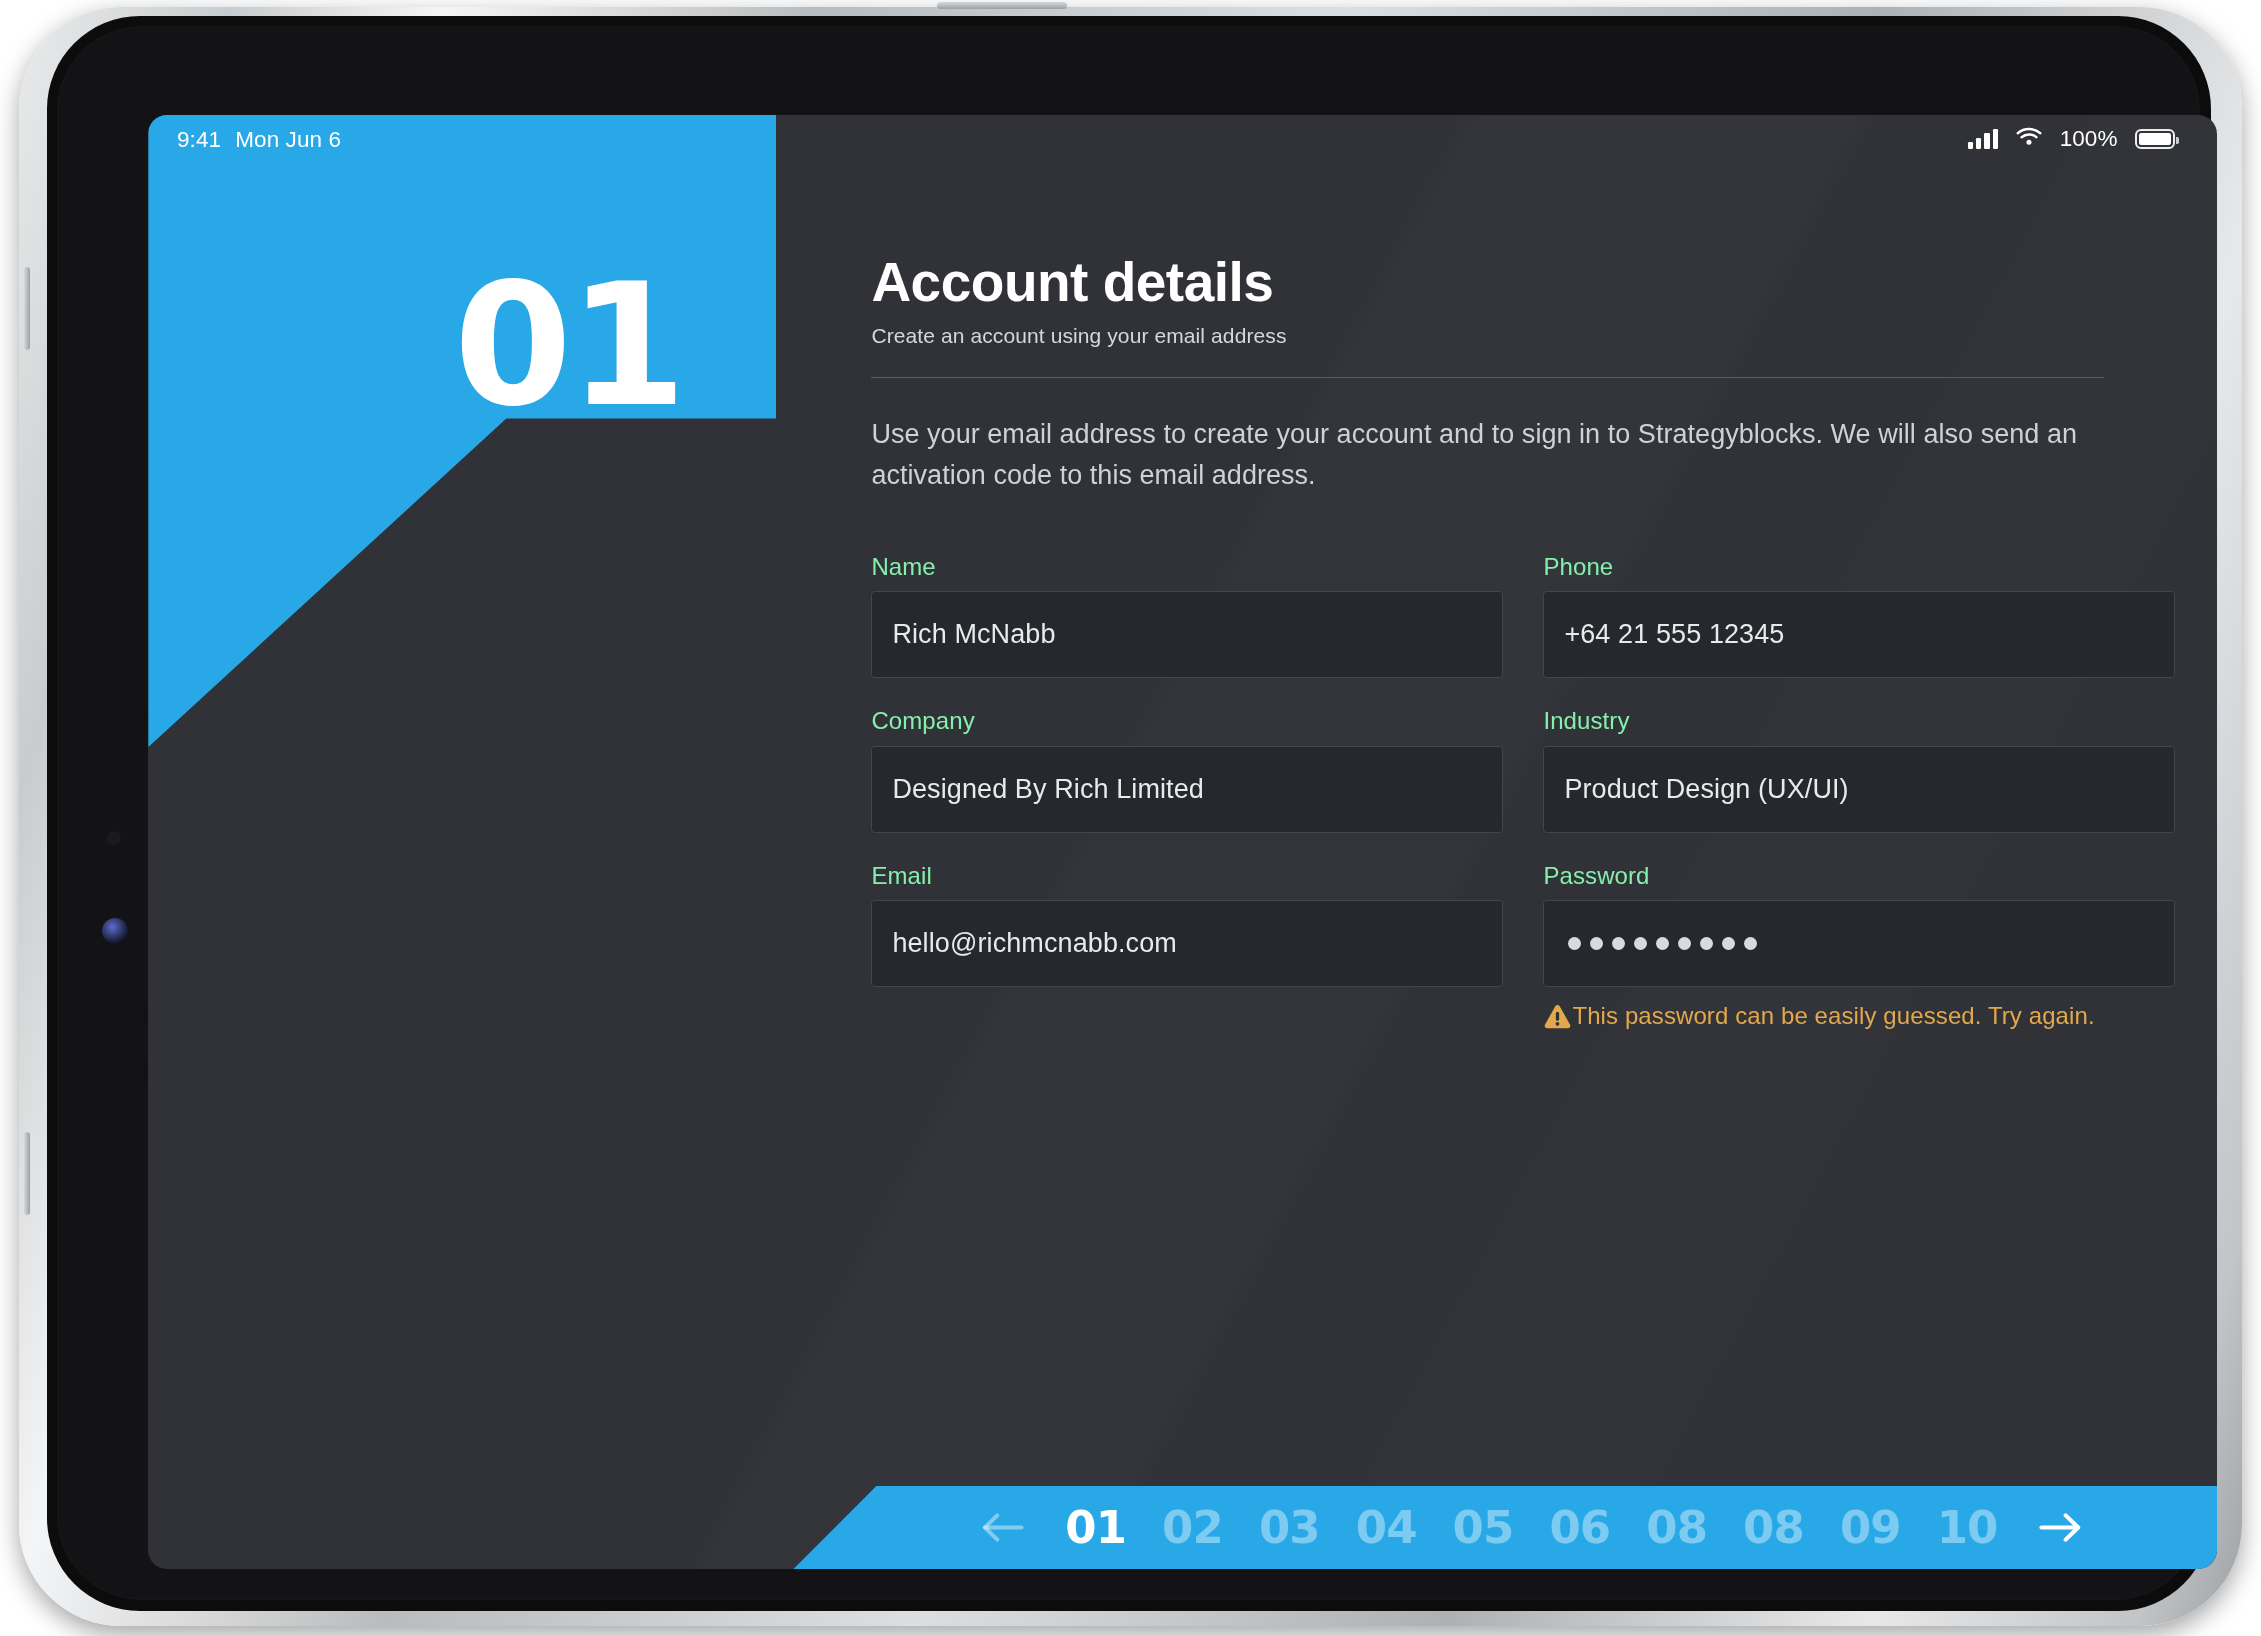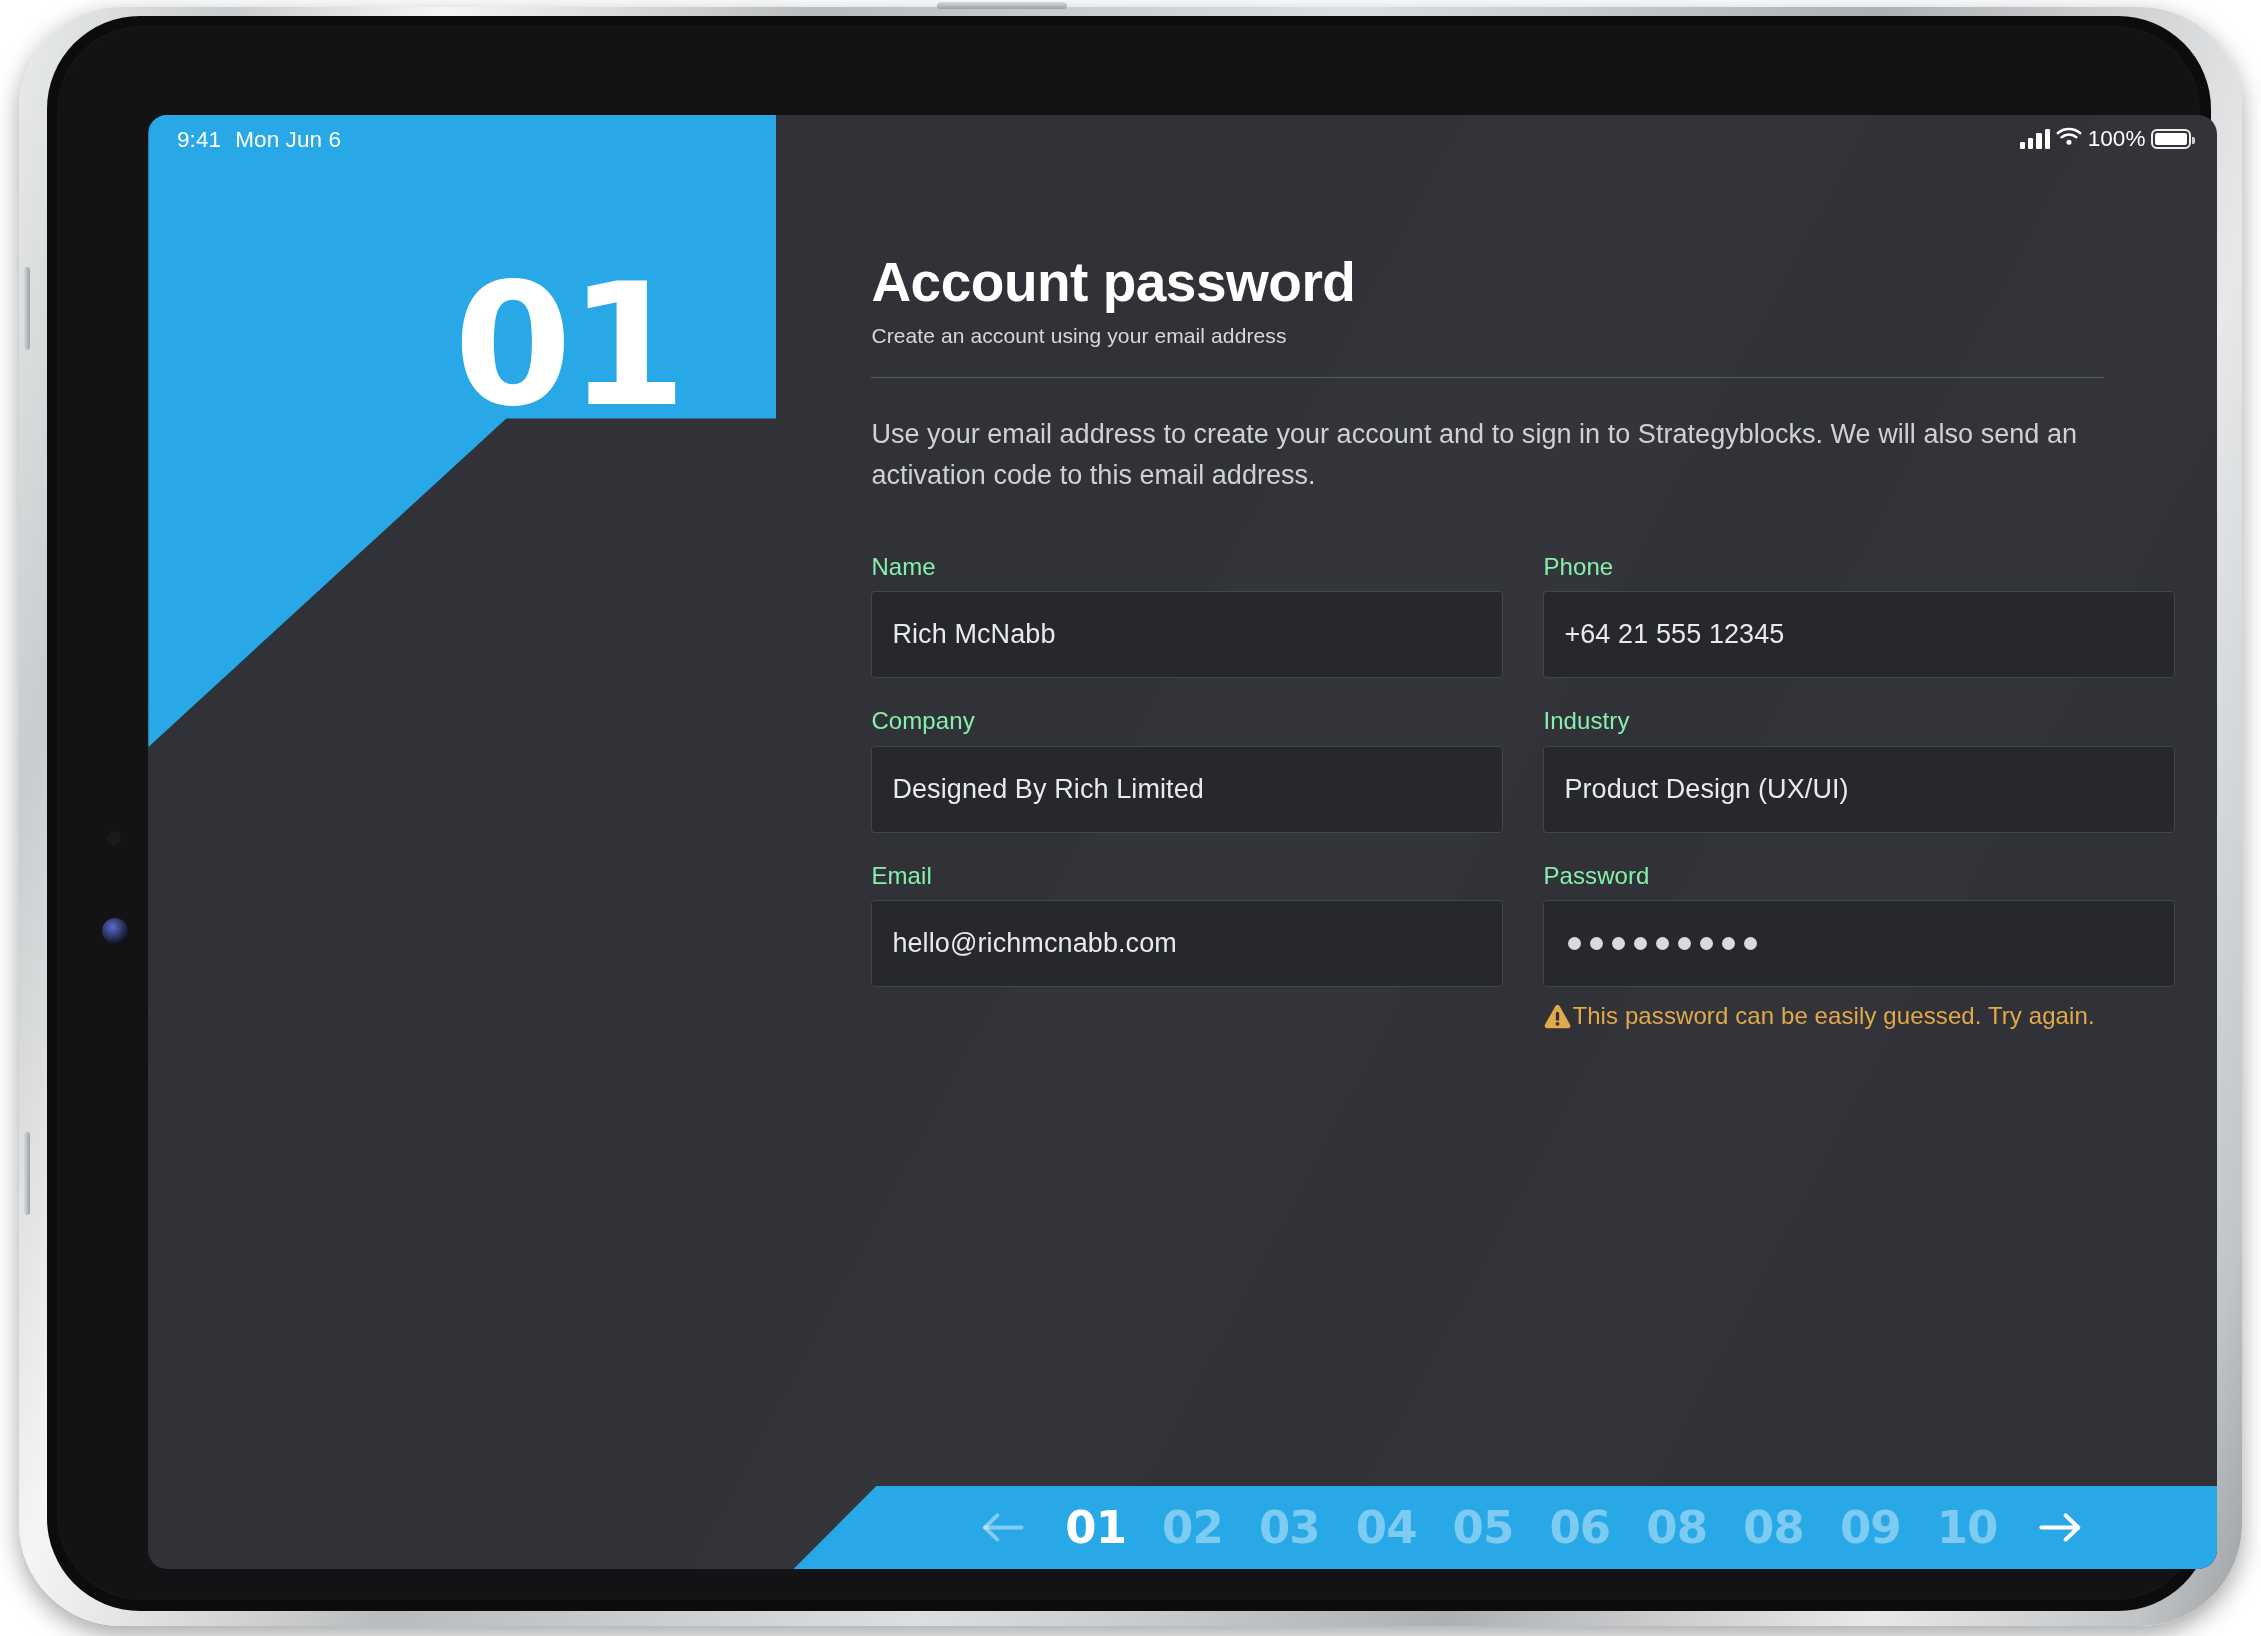--- a/index.html
+++ b/index.html
@@ -92,22 +92,22 @@
     left: 0; top: 0;
     width: 100%; height: 50px;
     z-index: 6;
   }
   #status-left {
     position: absolute; left: 28.6px; top: 12px;
     display: flex; align-items: baseline; gap: 14px;
     color: #ffffff; font-size: 22.5px; letter-spacing: 0.1px;
   }
   #status-right {
-    position: absolute; right: 26px; top: 11.3px;
-    display: flex; align-items: center; gap: 6px;
+    position: absolute; right: 42px; top: 11.3px;
+    display: flex; align-items: center; gap: 18px;
     color: #ffffff; font-size: 22.5px;
   }
   .sig-bars { display: flex; align-items: flex-end; gap: 3px; height: 19px; }
   .sig-bars i { display:block; width: 5.2px; background:#fff; border-radius: 1.3px; }
   .sig-bars i:nth-child(1){ height: 7px; }
   .sig-bars i:nth-child(2){ height: 11.3px; }
   .sig-bars i:nth-child(3){ height: 15.6px; }
   .sig-bars i:nth-child(4){ height: 20px; }
   .battery {
     width: 40px; height: 20px; border: 2.3px solid rgba(255,255,255,.92);
@@ -300,21 +300,21 @@
               </svg>
             </span>
             <span>100%</span>
             <span class="battery">
                 <span></span>
               </span>
           </div>
         </div>
 
         <div id="content">
-          <h1 id="page-title">Account password</h1>
+          <h1 id="page-title">Account details</h1>
           <p id="page-subtitle">Create an account using your email address</p>
           <div id="title-divider"></div>
           <p id="intro-paragraph">Use your email address to create your account and to sign in to Strategyblocks. We will also send an activation code to this email address.</p>
 
           <div id="form-grid">
 
             <div class="field">
               <label class="field-label">Name</label>
               <div class="field-input">Rich McNabb</div>
             </div>

